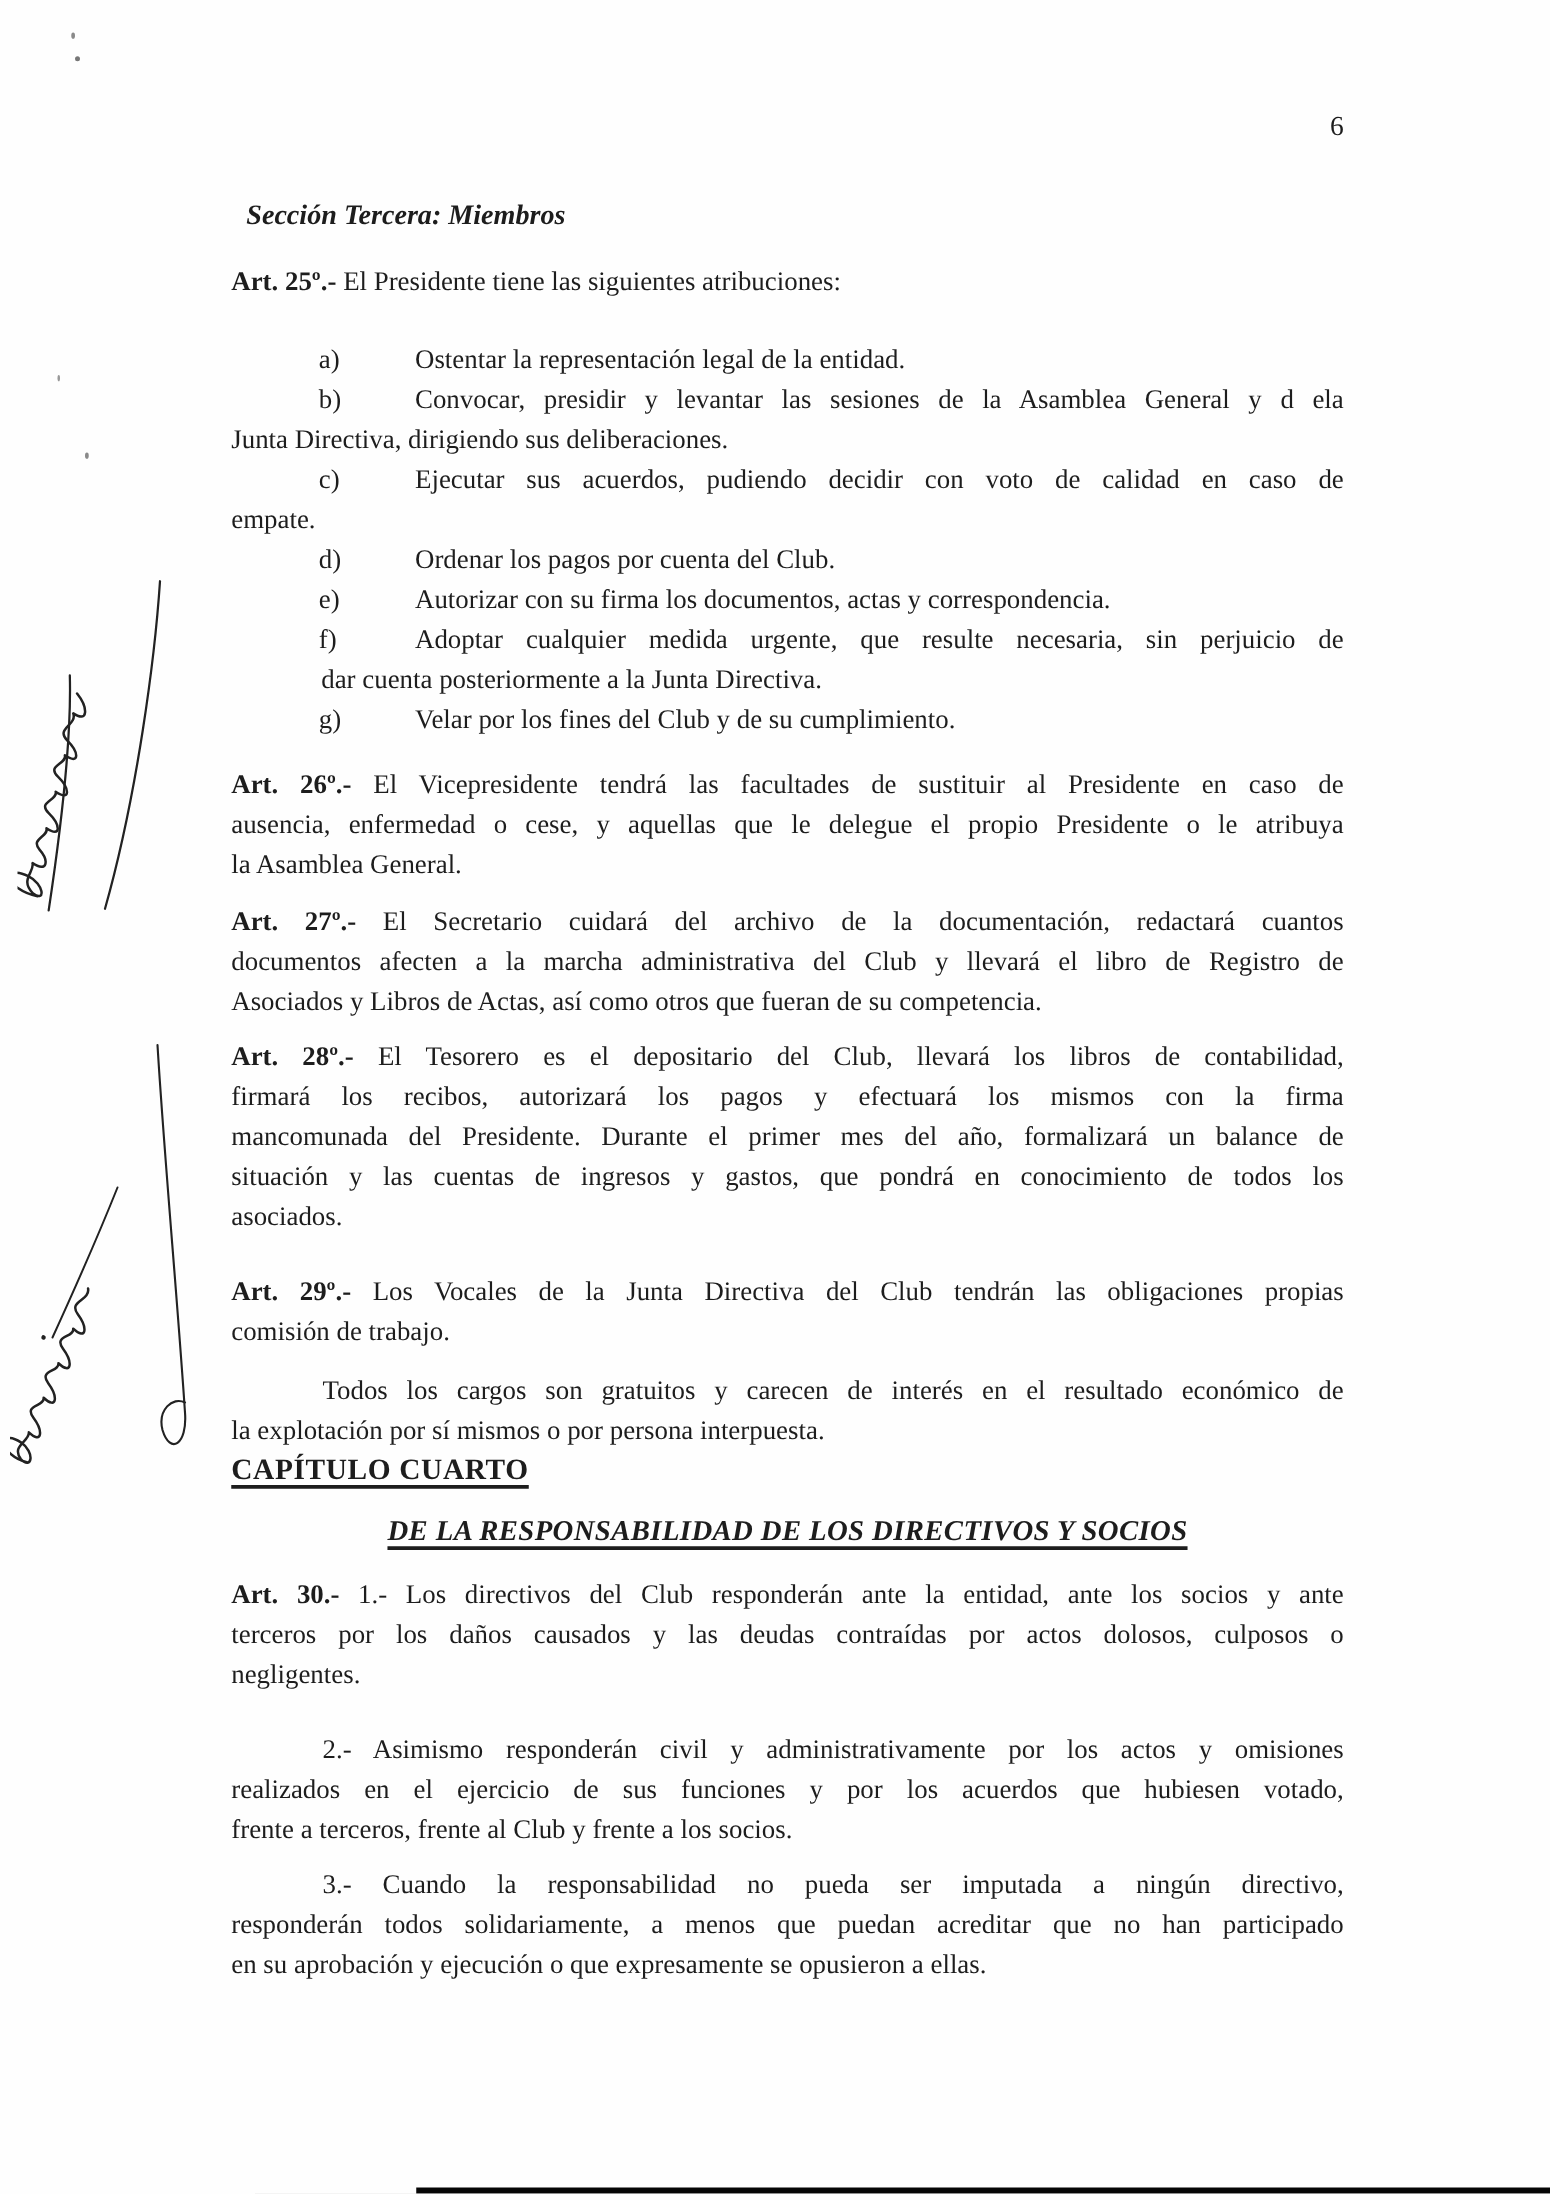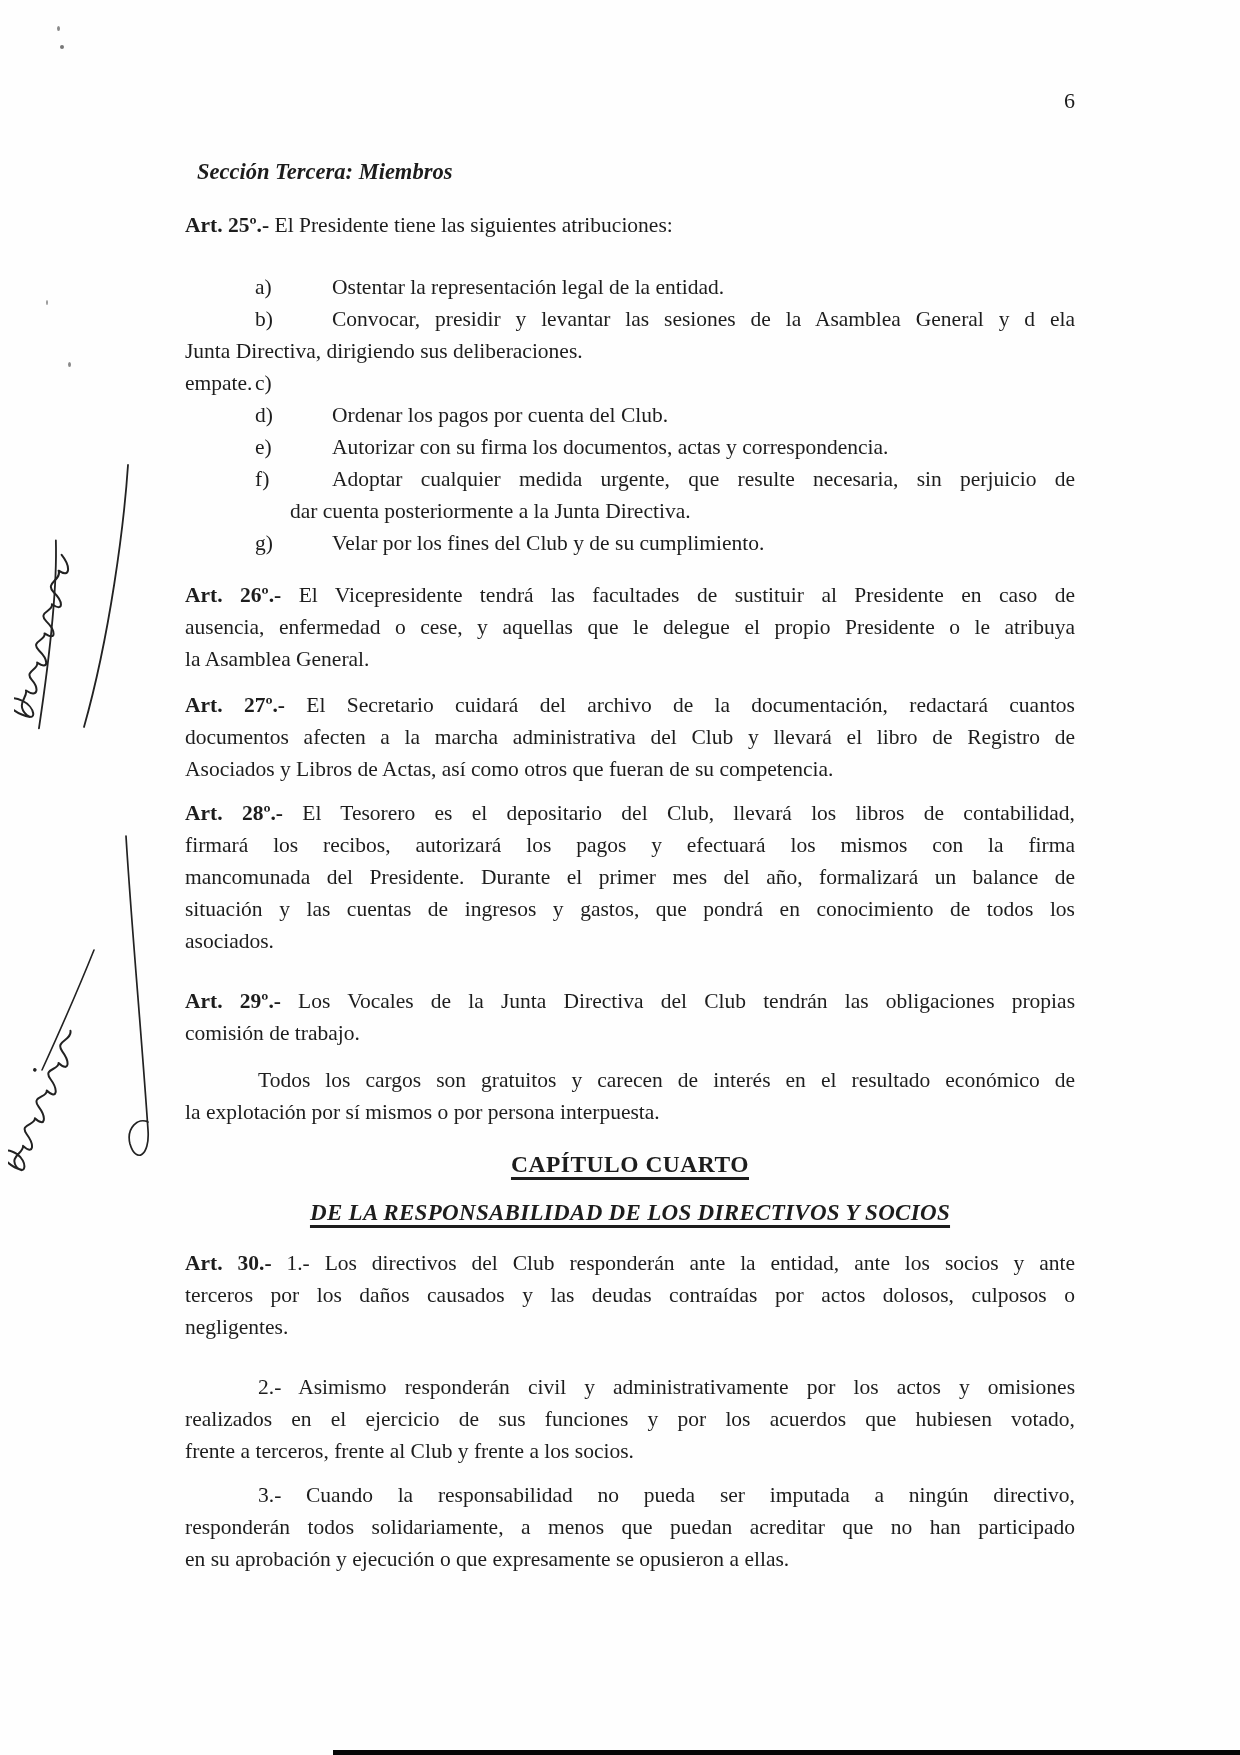--- a/index.html
+++ b/index.html
@@ -13,30 +13,30 @@
   .line{line-height:32px;text-align:justify;}
   .j{text-align-last:justify;}
   .b{font-weight:bold;}
   .sec-title{font-weight:bold;font-style:italic;font-size:22.5px;line-height:32px;margin-left:12px;}
   .art-heading{margin-top:21px;line-height:32px;}
   .list{margin-top:30px;}
   .item{position:relative;}
   .letter{position:absolute;left:70px;top:0;line-height:32px;}
   .itext{margin-left:147px;line-height:32px;text-align:justify;}
   .itext.j{text-align-last:justify;}
-  .cont-indent{margin-left:105px;}
+  .cont-indent{margin-left:72px;}
   .para{margin-top:28px;}
   .para.g20{margin-top:20px;}
   .para.g14{margin-top:14px;}
   .para.g12{margin-top:12px;}
   .para.g15{margin-top:15px;}
   .para.g18{margin-top:18px;}
   .indent{text-indent:73px;}
   .chap-title{
-    margin-top:20px;text-align:center;font-weight:bold;font-size:23.5px;line-height:33px;
+    font-weight:bold;font-size:23.5px;line-height:33px;
     text-decoration:underline;text-decoration-thickness:2.5px;text-underline-offset:5px;
     letter-spacing:0.5px;
   }
   .chap-subtitle{
     margin-top:15px;text-align:center;font-weight:bold;font-style:italic;font-size:23px;line-height:33px;
     text-decoration:underline;text-decoration-thickness:2.5px;text-underline-offset:5px;
     letter-spacing:0.3px;
   }
   .sig{position:absolute;}
   .sig path{fill:none;stroke:#222;stroke-linecap:round;stroke-linejoin:round;}
@@ -88,20 +88,21 @@
         <span class="letter">a)</span>
         <div class="itext">Ostentar la representación legal de la entidad.</div>
       </div>
       <div class="item">
         <span class="letter">b)</span>
         <div class="itext j">Convocar, presidir y levantar las sesiones de la Asamblea General y d ela</div>
       </div>
       <div class="line">Junta Directiva, dirigiendo sus deliberaciones.</div>
       <div class="item">
         <span class="letter">c)</span>
+        <div class="itext j">Ejecutar sus acuerdos, pudiendo decidir con voto de calidad en caso de</div>
       </div>
       <div class="line">empate.</div>
       <div class="item">
         <span class="letter">d)</span>
         <div class="itext">Ordenar los pagos por cuenta del Club.</div>
       </div>
       <div class="item">
         <span class="letter">e)</span>
         <div class="itext">Autorizar con su firma los documentos, actas y correspondencia.</div>
       </div>

